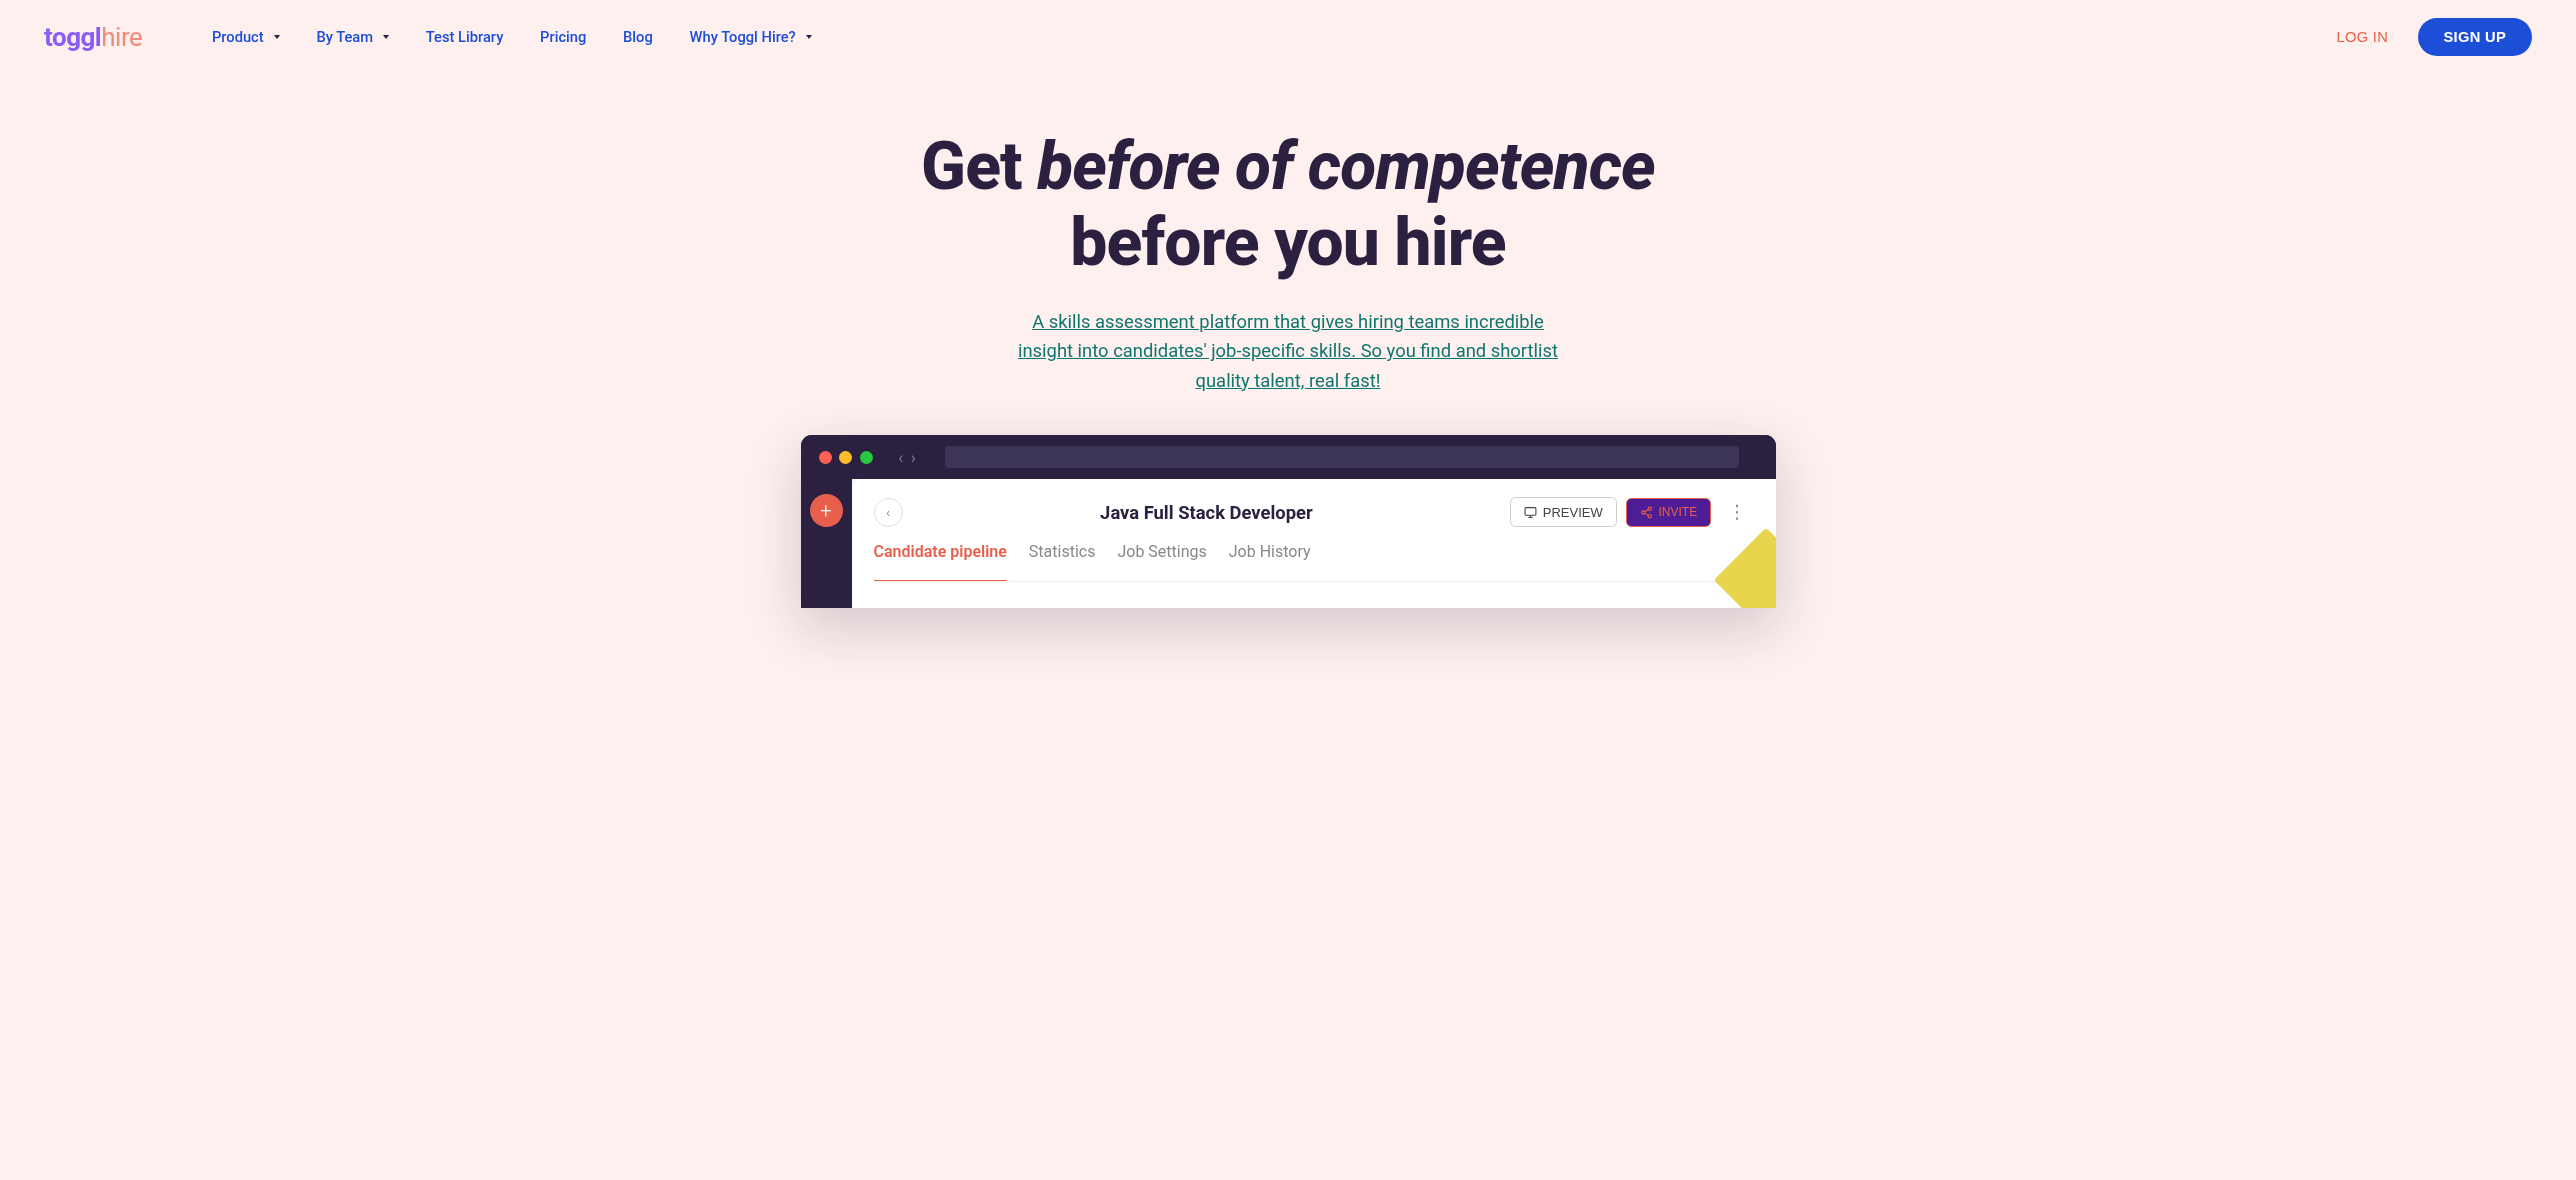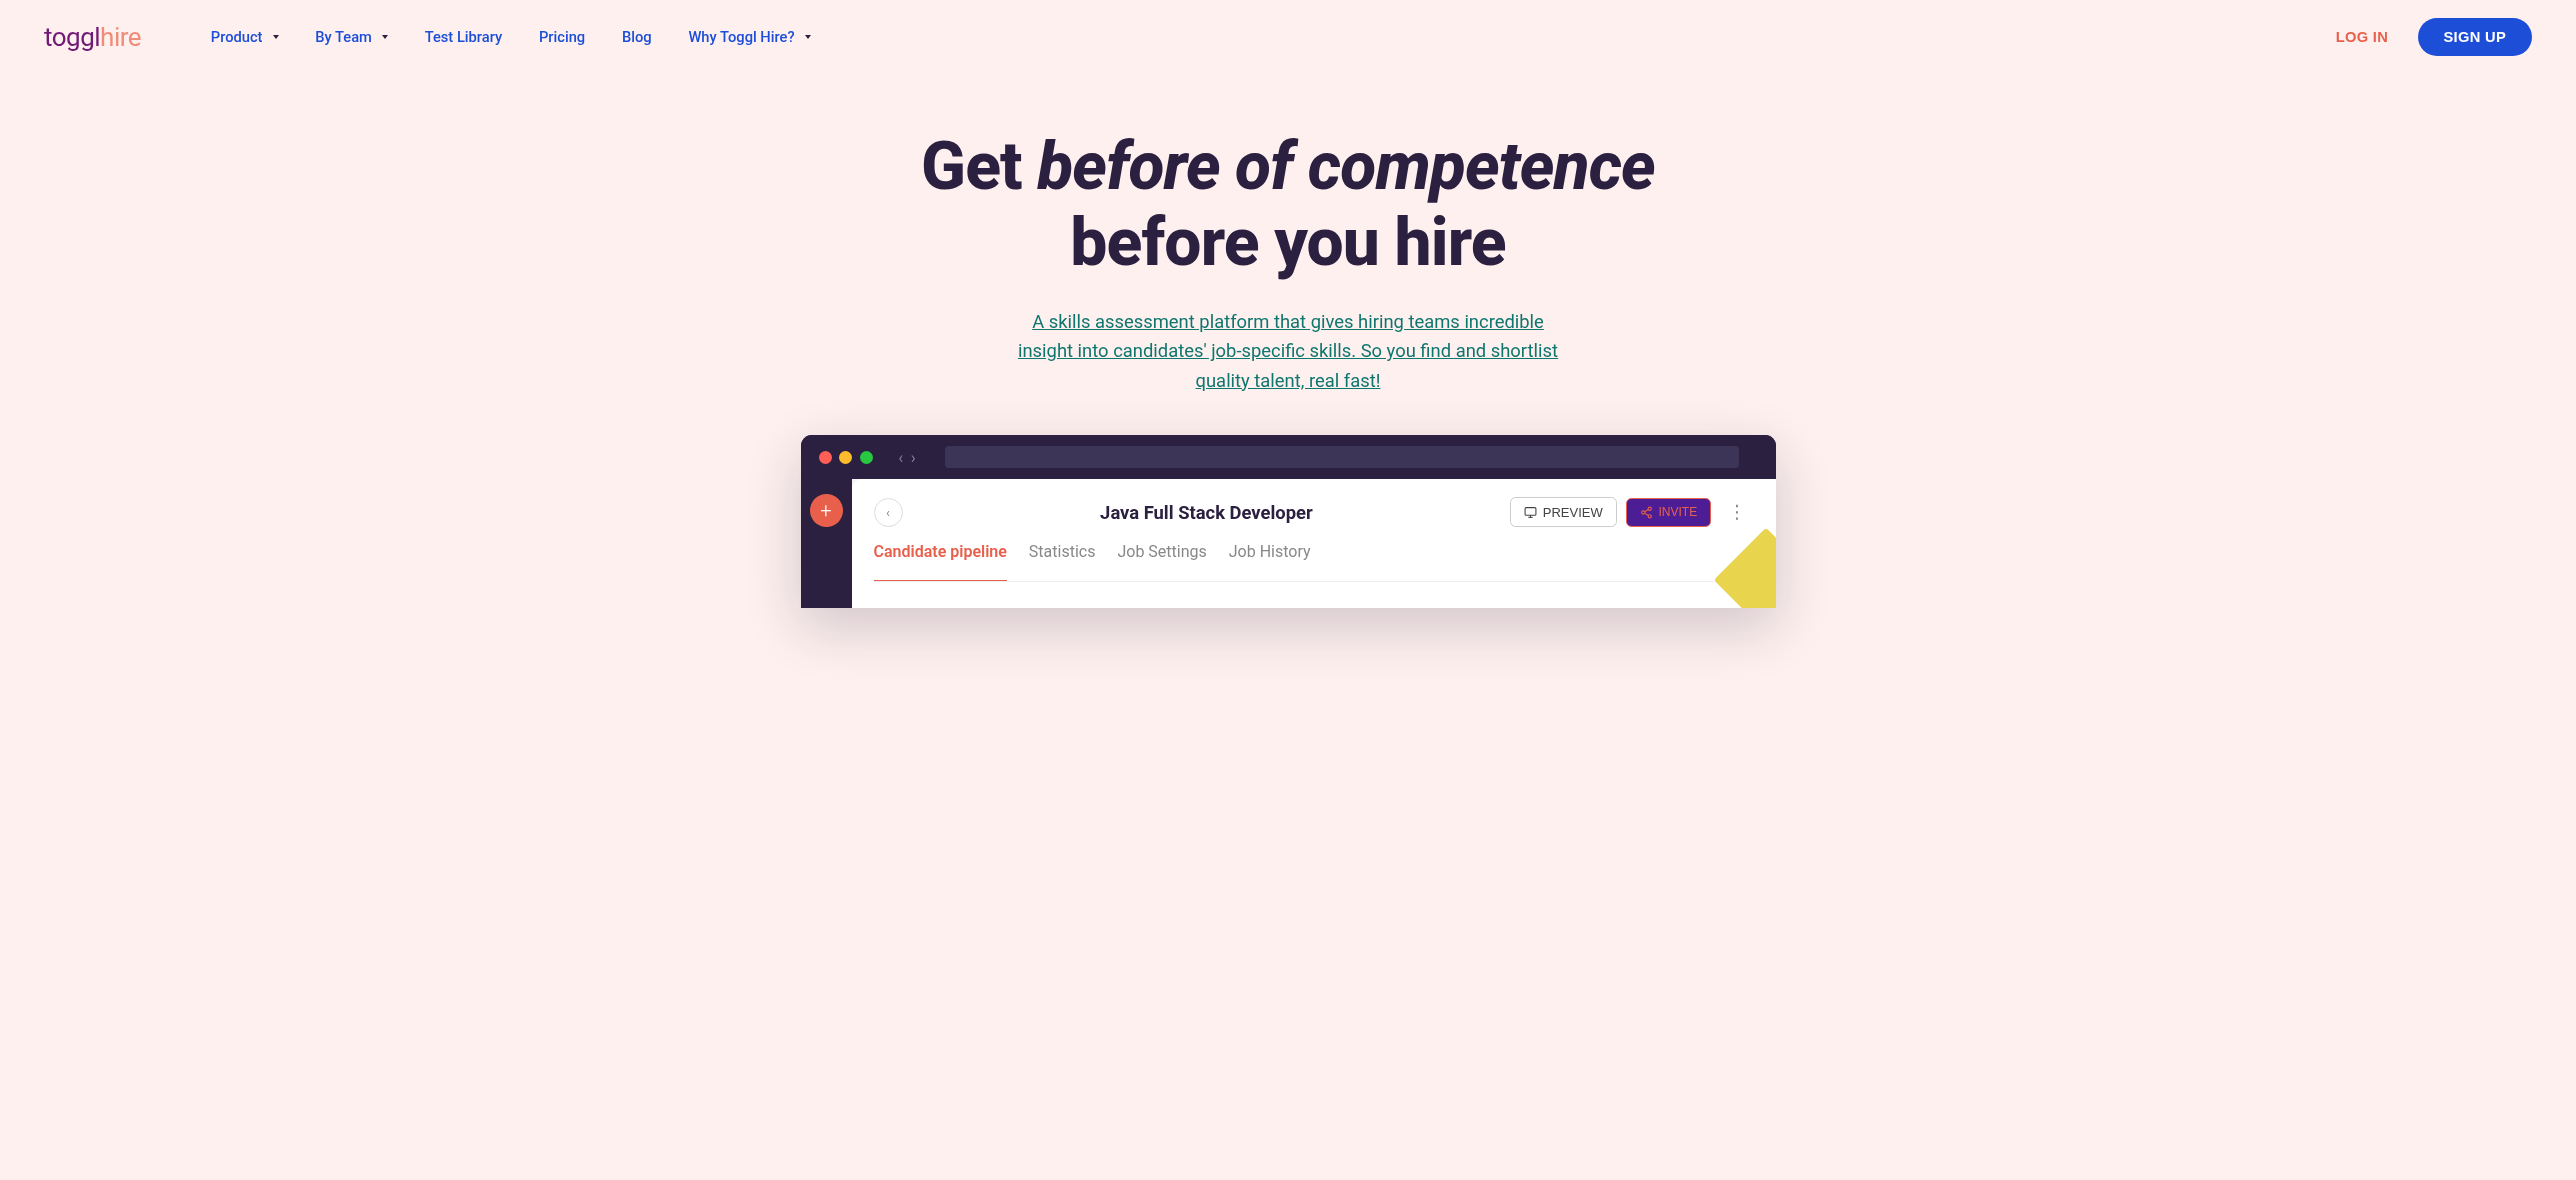--- a/index.html
+++ b/index.html
@@ -25,23 +25,23 @@
     .logo {
       display: flex;
       align-items: center;
       gap: 0;
       margin-right: 55px;
       text-decoration: none;
       flex-shrink: 0;
     }
 
     .logo-toggl {
-      color: #701a75;
+      color: #8b5cf6;
       font-size: 26px;
-      font-weight: 400;
+      font-weight: 700;
       letter-spacing: -0.5px;
     }
 
     .logo-hire {
       color: #f08c78;
       font-size: 26px;
       font-weight: 400;
       letter-spacing: -0.5px;
     }
 
@@ -79,21 +79,21 @@
     .nav-actions {
       display: flex;
       align-items: center;
       gap: 14.7px;
       margin-left: auto;
     }
 
     .btn-login {
       color: #e8604c;
       font-size: 14.7px;
-      font-weight: 700;
+      font-weight: 400;
       background: none;
       border: none;
       cursor: pointer;
       padding: 7.4px 14.7px;
       letter-spacing: 0.3px;
     }
 
     .btn-signup {
       background: #1d4ed8;
       color: white;

